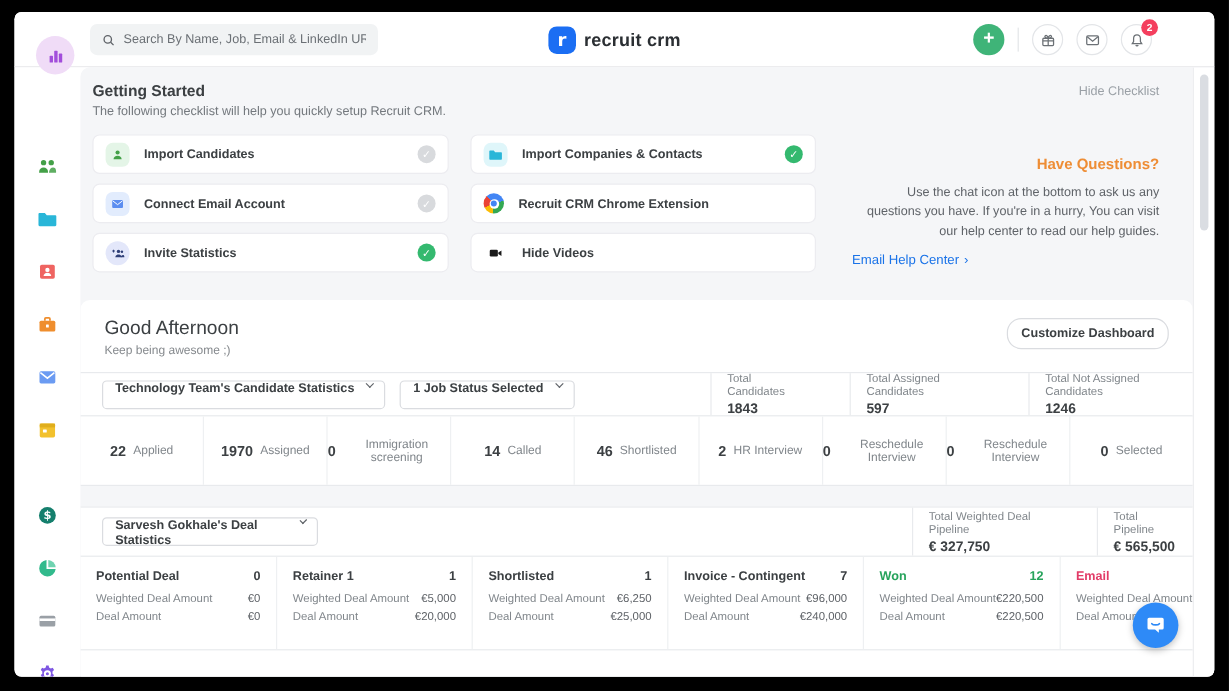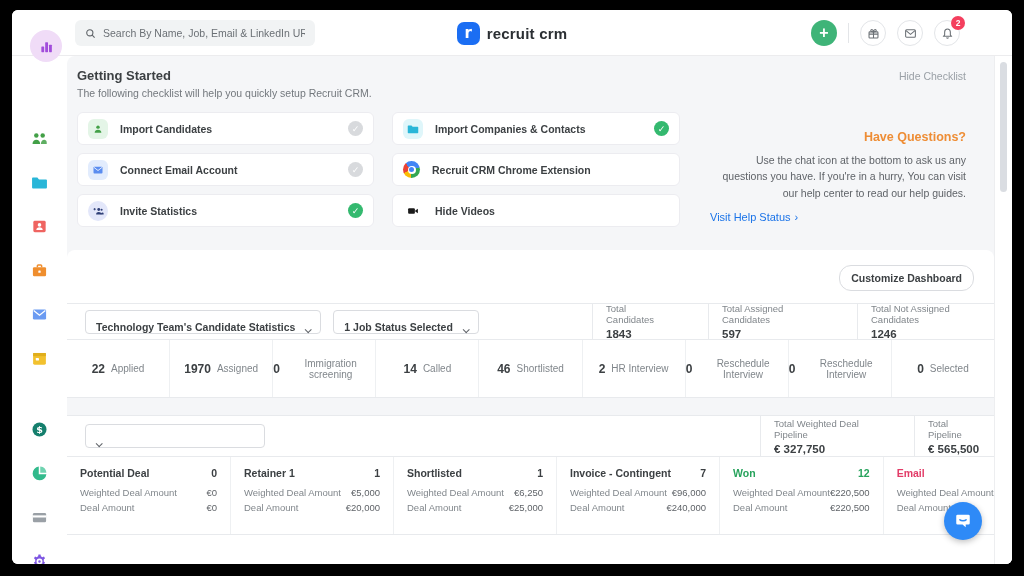--- a/index.html
+++ b/index.html
@@ -65,21 +65,21 @@
   
   .sheet { position:absolute; left:0; top:194px; right:0; bottom:0; background:#fff; border-radius:8px 8px 0 0; }
   .sheet-head { display:flex; align-items:flex-start; padding:15px 20px 12px 20px; }
   .greet { font-size:16px; color:#3c4043; font-weight:500; }
   .greet-sub { font-size:10px; color:#85898d; margin-top:4px; }
   .customize { margin-left:auto; border:1px solid #dadce0; border-radius:12px; background:#fff; padding:6px 11px; font-size:10.5px; font-weight:bold; color:#3c4043; }
 
   .panel { border-top:1px solid #e8eaed; border-bottom:1px solid #e8eaed; }
   .filter-row { display:flex; align-items:stretch; border-bottom:1px solid #e8eaed; }
   .filters { display:flex; align-items:center; gap:12px; padding-left:18px; }
-  .dd { height:24px; border:1px solid #dadce0; border-radius:4px; background:#fff; display:flex; align-items:flex-end; gap:10px; padding:0 10px; font-size:10.5px; font-weight:bold; color:#3c4043; }
+  .dd { height:24px; border:1px solid #dadce0; border-radius:4px; background:#fff; display:flex; align-items:flex-start; gap:10px; padding:0 10px; font-size:10.5px; font-weight:bold; color:#3c4043; }
   .chev { width:5px; height:5px; border-right:1.4px solid #5f6368; border-bottom:1.4px solid #5f6368; transform:rotate(45deg) translateY(-1px); }
   .totals { margin-left:auto; display:flex; }
   .tcell { border-left:1px solid #e8eaed; padding:5px 13px 5px 13px; display:flex; flex-direction:column; justify-content:center;margin-left:32px; }
   .tcell .tl { font-size:9.5px; color:#80868b; }
   .tcell .tv { font-size:11.5px; font-weight:bold; color:#3c4043; margin-top:3px; }
   .cf-row { height:36px; }
   .df-row { height:41px; }
 
   .tiles { display:flex; height:57px; }
   .tile { flex:1; display:flex; flex-direction:row; align-items:center; justify-content:center; gap:6px; border-left:1px solid #eef0f2; }
@@ -295,29 +295,33 @@
                     <path d="M11 7.2 L14.5 5 v6 L11 8.8 z"></path>
                   </svg>
                 </span>
               <span class="chk-label">Hide Videos</span>
             </div>
           </div>
           <div class="info-col">
             <div class="hq-title" style="margin-top:18px;">Have Questions?</div>
             <div class="hq-body">Use the chat icon at the bottom to ask us any questions you have. If you're in a hurry, You can visit our help center to read our help guides.</div>
             <div class="hq-link">
-              <span>Visit Help Status</span>
+              <span>Email Help Center</span>
               <span>›</span>
             </div>
           </div>
         </div>
       </div>
 
       <div class="sheet">
         <div class="sheet-head">
+          <div>
+            <div class="greet">Good Afternoon</div>
+            <div class="greet-sub">Keep being awesome ;)</div>
+          </div>
           <button class="customize">Customize Dashboard</button>
         </div>
 
         <div class="panel">
           <div class="filter-row cf-row">
             <div class="filters">
               <div class="dd">
                 <span>Technology Team's Candidate Statistics</span>
                 <span class="chev"></span>
               </div>
@@ -380,20 +384,21 @@
               </div>
           </div>
         </div>
 
         <div class="gap"></div>
 
         <div class="panel">
           <div class="filter-row df-row">
             <div class="filters">
               <div class="dd" style="width:180px; justify-content:space-between;">
+                <span>Sarvesh Gokhale's Deal Statistics</span>
                 <span class="chev"></span>
               </div>
             </div>
             <div class="totals">
               <div class="tcell" style="width:122px;">
                 <span class="tl">Total Weighted Deal Pipeline</span>
                 <span class="tv">€ 327,750</span>
               </div>
               <div class="tcell" style="width:80px;">
                 <span class="tl">Total Pipeline</span>

